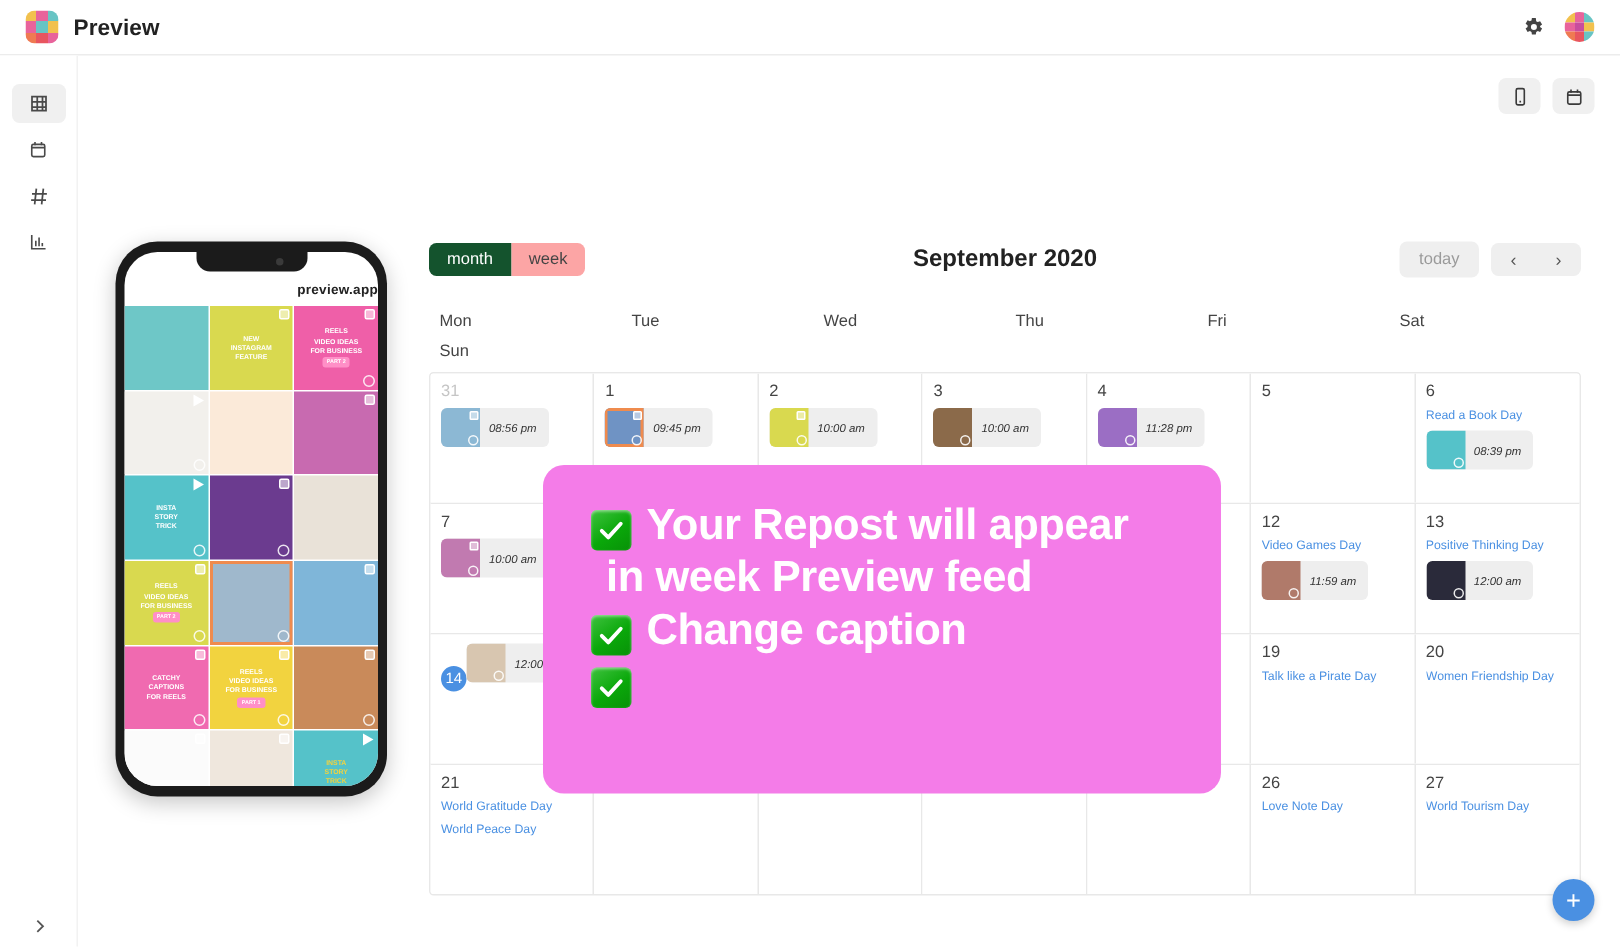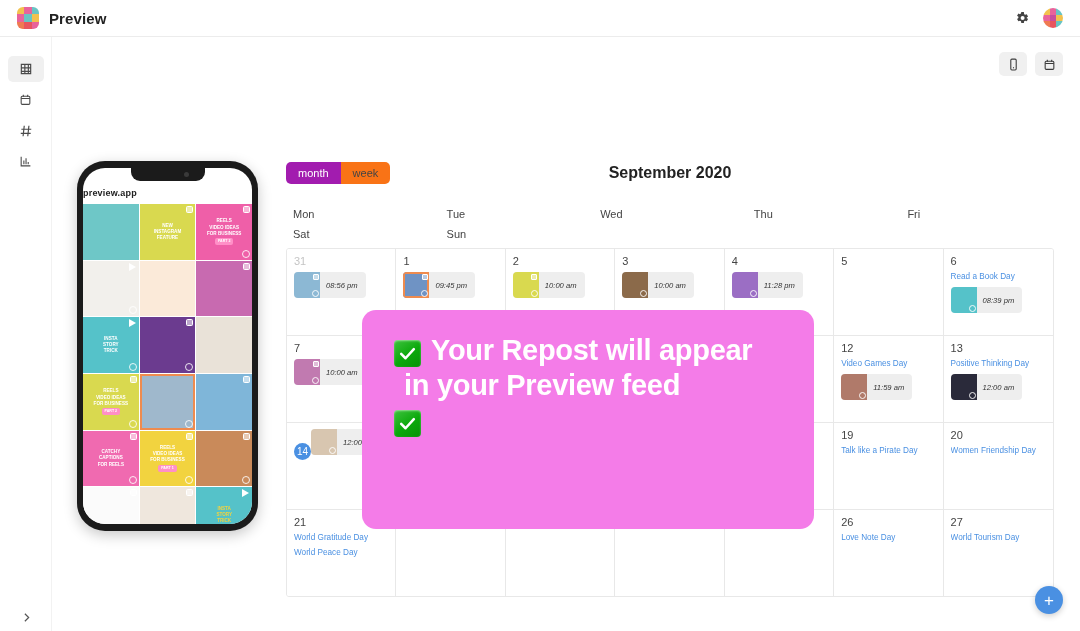--- a/index.html
+++ b/index.html
@@ -76,21 +76,21 @@
     width: 100%; height: 100%;
     background:#fff; border-radius: 22px; overflow:hidden; position:relative;
   }
   .notch {
     position:absolute; top:0; left:50%; transform:translateX(-50%);
     width: 74px; height: 13px; background:#1b1b1b;
     border-bottom-left-radius: 9px; border-bottom-right-radius: 9px;
   }
   .notch .dot { position:absolute; right: 16px; top: 4px; width:5px; height:5px; border-radius:50%; background:#3a3a3a; }
   .phone-title {
-    text-align:left; font-size: 9px; font-weight:bold; color:#222;
+    text-align:right; font-size: 9px; font-weight:bold; color:#222;
     padding-top: 20px; padding-bottom: 6px; letter-spacing:.2px;
   }
   .ig-grid { display:grid; grid-template-columns: repeat(3,1fr); gap:1px; }
   .ig-cell { position:relative; aspect-ratio: 1/1; overflow:hidden; }
   .ig-cell .txt {
     position:absolute; inset:0; display:flex; flex-direction:column;
     align-items:center; justify-content:center; text-align:center;
     font-size:4.6px; font-weight:bold; line-height:1.35; padding:2px;
   }
   .ig-cell .badge-sq {
@@ -107,35 +107,35 @@
   }
   .ig-cell .pill {
     font-size:3.6px; padding:1px 3px; border-radius:2px; margin-top:1.5px;
     background:#ff8fc7; color:#fff;
   }
 
   
   .cal { position:absolute; left: 286px; top: 160px; width: 768px; }
   .cal-head { display:flex; align-items:center; height:26px; position:relative; }
   .seg { display:flex; border-radius:5px; overflow:hidden; font-size:11px; }
-  .seg div { padding: 5px 12px; background:#f97316; color:#444; cursor:pointer; }
-  .seg div.on { background:#a21caf; color:#fff; }
+  .seg div { padding: 5px 12px; background:#fca5a5; color:#444; cursor:pointer; }
+  .seg div.on { background:#14532d; color:#fff; }
   .cal-title {
     position:absolute; left:0; right:0; text-align:center;
     font-size:16px; font-weight:bold; color:#222;
   }
   .cal-nav { margin-left:auto; display:flex; gap:8px; align-items:center; }
   .btn-today {
     font-size:11px; padding:6px 13px; background:#efefef; color:#9a9a9a;
     border-radius:5px; cursor:default;
   }
   .navgrp { display:flex; background:#efefef; border-radius:5px; overflow:hidden; }
   .navgrp div { padding:5px 13px; color:#555; cursor:pointer; font-size:12px; line-height:1; }
 
-  .dow { display:grid; grid-template-columns: repeat(5,1fr); margin-top: 22px; }
+  .dow { display:grid; grid-template-columns: repeat(6,1fr); margin-top: 22px; }
   .dow div { font-size:11px; color:#444; padding: 0 0 8px 7px; }
 
   .weeks { border:1px solid #e8e8e8; border-radius: 3px; overflow:hidden; }
   .week { display:grid; grid-template-columns: repeat(7,1fr); border-bottom:1px solid #e8e8e8; }
   .week:last-child { border-bottom:none; }
   .day { border-right:1px solid #e8e8e8; min-height: 86px; padding: 6px 6px 4px 7px; background:#fff; }
   .day:last-child { border-right:none; }
   .day.other .dnum { color:#c5c5c5; }
   .dnum { font-size:11px; color:#444; margin-bottom:5px; }
   .dnum.today {
@@ -388,20 +388,27 @@
   </div>
 </div>
 
 <div class="cal">
   <div class="cal-head">
     <div class="seg">
       <div class="on">month</div>
       <div>week</div>
     </div>
     <div class="cal-title">September 2020</div>
+    <div class="cal-nav">
+      <div class="btn-today">today</div>
+      <div class="navgrp">
+        <div>‹</div>
+        <div>›</div>
+      </div>
+    </div>
   </div>
   <div class="dow" id="dow">
       <div>Mon</div>
       <div>Tue</div>
       <div>Wed</div>
       <div>Thu</div>
       <div>Fri</div>
       <div>Sat</div>
       <div>Sun</div>
     </div>
@@ -543,24 +550,32 @@
     <div class="ov-line">
       <span class="chk">
         <svg viewBox="0 0 24 24" fill="none" stroke="#ffffff" stroke-width="3.2" stroke-linecap="round" stroke-linejoin="round">
           <path d="M4 12.5l5.5 5.5L20 6.5"></path>
         </svg>
       </span>
       <span>Your Repost will appear</span>
     </div>
     <div class="ov-line cont">
       <span style="flex: 0 0 auto; width: 0px;"></span>
-      <span>in your Preview feed</span>
+      <span>in week Preview feed</span>
     </div>
     <div class="ov-line">
       <span class="chk">
         <svg viewBox="0 0 24 24" fill="none" stroke="#ffffff" stroke-width="3.2" stroke-linecap="round" stroke-linejoin="round">
           <path d="M4 12.5l5.5 5.5L20 6.5"></path>
         </svg>
       </span>
+      <span>Change caption</span>
+    </div>
+    <div class="ov-line">
+      <span class="chk">
+        <svg viewBox="0 0 24 24" fill="none" stroke="#ffffff" stroke-width="3.2" stroke-linecap="round" stroke-linejoin="round">
+          <path d="M4 12.5l5.5 5.5L20 6.5"></path>
+        </svg>
+      </span>
     </div>
   </div>
 
 <div class="fab">+</div>
 
 </body></html>

